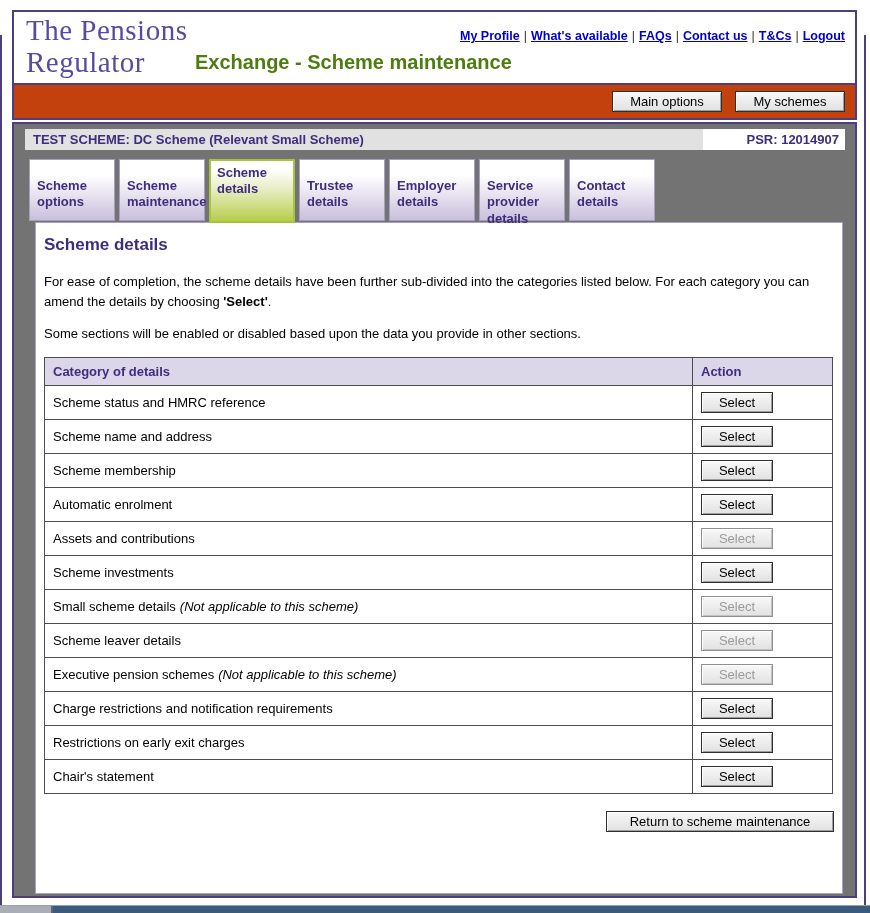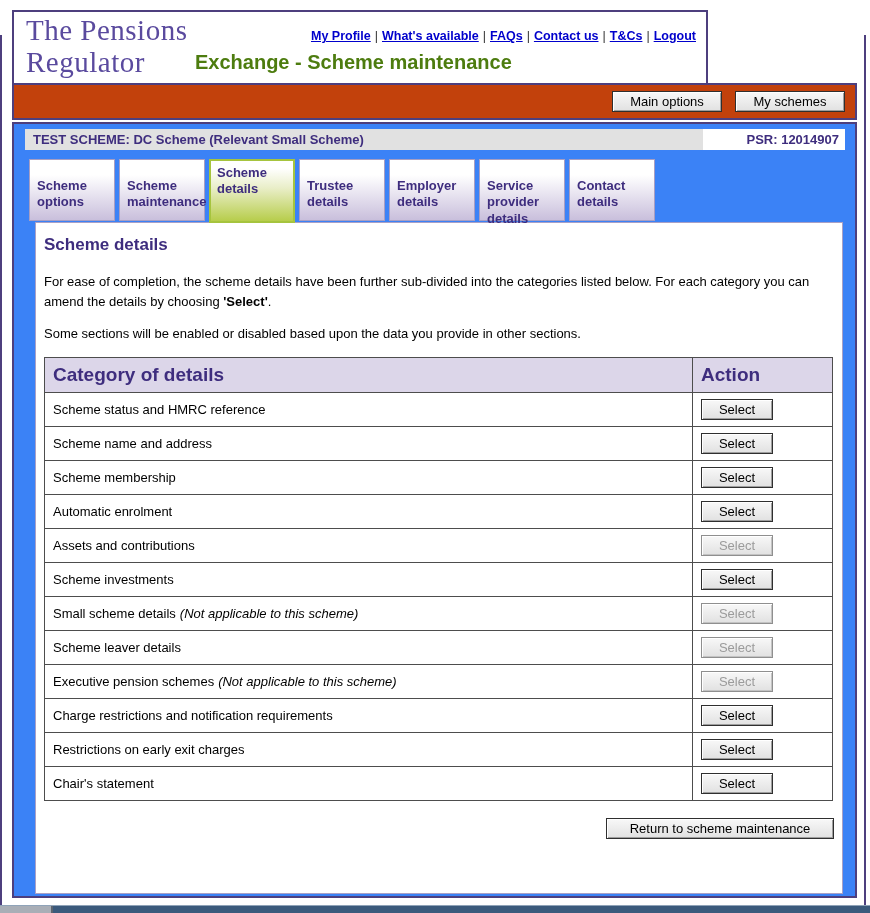--- a/index.html
+++ b/index.html
@@ -11,21 +11,21 @@
     font-size:13px; color:#000;
   }
 
   
   .frame-line { position:absolute; top:35px; bottom:8px; width:2px; background:#4d3f7e; z-index:0; }
   .frame-left { left:0; }
   .frame-right { left:864px; }
 
   
   .header-box {
-    position:absolute; left:12px; top:10px; width:696px; height:75px;
+    position:absolute; left:12px; top:10px; width:845px; height:75px;
     border:2px solid #4d3f7e; background:#fff; z-index:2;
   }
   .logo {
     position:absolute; left:10px; top:0px; background:#fff; padding:2px 10px 2px 2px;
     font-family:"Liberation Serif","DejaVu Serif",serif;
     font-size:29px; line-height:1.12; color:#5a4a9e; letter-spacing:0.5px;
   }
   .app-title {
     position:absolute; left:181px; bottom:9px;
     font-size:20px; font-weight:bold; color:#4d7c0f;
@@ -48,21 +48,21 @@
     background:linear-gradient(#f8f8f8,#e1e1e1);
     border:1px solid #2f2f2f;
     box-shadow:inset 1px 1px 0 #ffffff, inset -1px -1px 0 #9e9e9e;
     height:21px; padding:1px 10px; cursor:pointer;
   }
   .toolbar-box .win-btn { width:110px; }
 
   
   .main-box {
     position:absolute; left:12px; top:122px; width:845px; height:776px;
-    border:2px solid #4d3f7e; background:#3b82f6; z-index:1;
+    border:2px solid #4d3f7e; background:#737373; z-index:1;
   }
 
   .scheme-bar {
     margin:5px 10px 0 11px; height:21px; display:flex;
     font-weight:bold; font-size:13px; color:#3e2d7e;
   }
   .scheme-bar .bar-title { flex:1; background:#e1e1e1; padding:3px 8px 0 8px; }
   .scheme-bar .bar-psr  { width:142px; background:#fff; text-align:right; padding:3px 6px 0 0; }
 
   .tab-bar {
@@ -91,21 +91,21 @@
   .content-box h1 {
     font-size:17px; font-weight:bold; color:#3e2d7e; margin:2px 0 17px 1px;
   }
   .content-box p { margin:0 0 13px 1px; line-height:1.5; width:775px; }
 
   table.cat-table {
     border-collapse:collapse; width:789px; margin-left:1px; margin-top:3px;
   }
   .cat-table th, .cat-table td { border:1px solid #4d4d4d; }
   .cat-table th {
-    background:#dcd6e9; color:#3e2d7e; font-weight:bold; font-size:19px;
+    background:#dcd6e9; color:#3e2d7e; font-weight:bold; font-size:13px;
     text-align:left; padding:6px 8px; height:28px;
   }
   .cat-table th.act-col { width:140px; }
   .cat-table td.cat-cell { padding:9px 8px; font-size:13px; }
   .cat-table td.act-cell { padding:5px 8px; }
   .cat-cell em { font-style:italic; margin-left:4px; }
 
   .select-btn {
     font-family:inherit; font-size:13px; color:#000;
     width:72px; height:21px; cursor:pointer;

